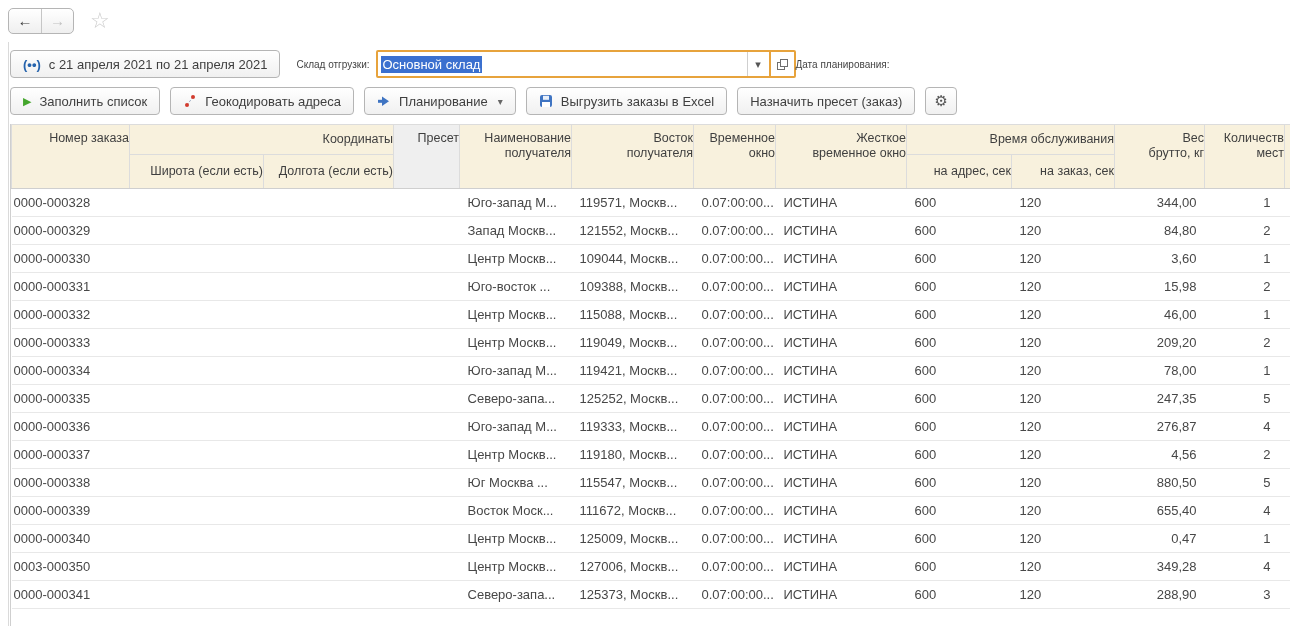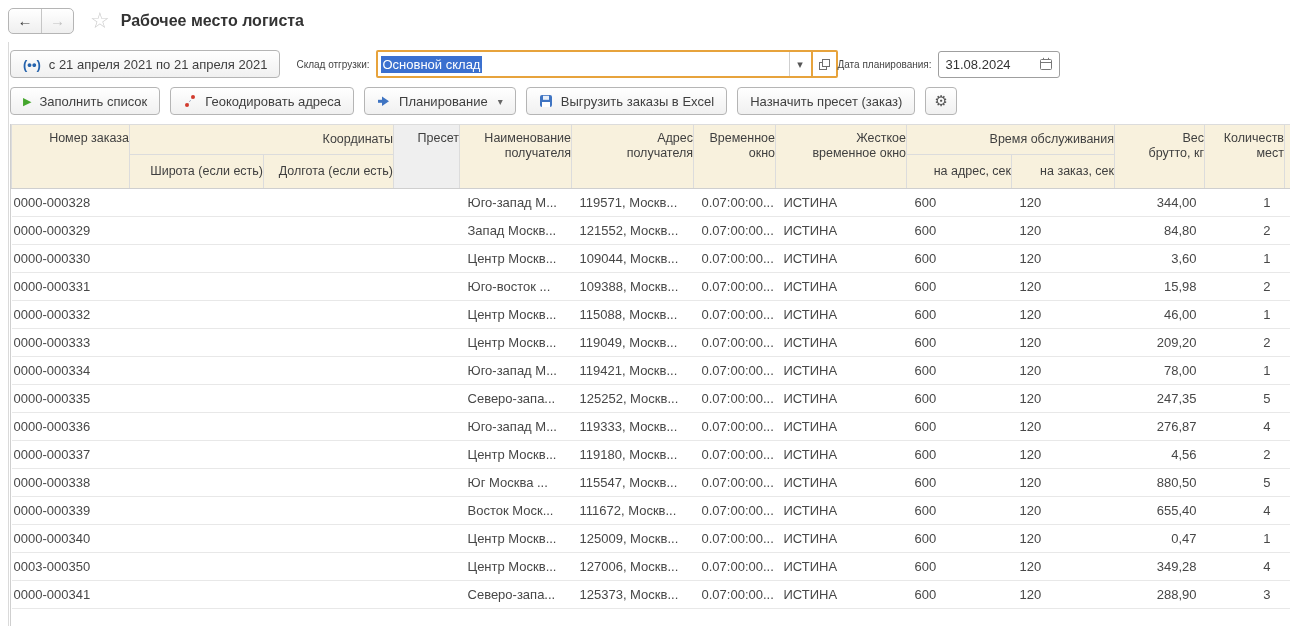--- a/index.html
+++ b/index.html
@@ -24,21 +24,21 @@
 
   
   .btn { display:inline-flex; align-items:center; gap:8px; height:28px; padding:0 12px;
     border:1px solid #b5b5b5; border-radius:4px; background:linear-gradient(#ffffff,#f0f0f0);
     font-size:13px; color:#3f3f3f; cursor:pointer; font-family:inherit; white-space:nowrap; }
   .lbl { font-size:10px; color:#444; white-space:nowrap; }
 
   .filter-row { display:flex; align-items:center; margin-top:8px; height:28px; }
   .period-icon { color:#2563ad; font-weight:bold; font-size:13px; letter-spacing:0; }
 
-  .wh-field { display:flex; align-items:stretch; width:462px; height:28px; margin-left:6px;
+  .wh-field { display:flex; align-items:stretch; width:420px; height:28px; margin-left:6px;
     border:2px solid #e7a33c; border-radius:2px; background:#fff; }
   .wh-text { flex:1; display:flex; align-items:center; padding-left:3px; font-size:13px; overflow:hidden; }
   .wh-sel { background:#3b70cf; color:#fff; padding:1px 2px; white-space:nowrap; }
   .dd-btn { width:22px; display:flex; align-items:center; justify-content:center;
     border-left:1px solid #cfcfcf; background:#fff; cursor:pointer; color:#555; font-size:11px; }
   .open-btn { width:25px; display:flex; align-items:center; justify-content:center;
     border-left:2px solid #e7a33c; background:#fff; cursor:pointer; }
 
   .date-field { display:flex; align-items:stretch; width:122px; height:27px; margin-left:6px;
     border:1px solid #9f9f9f; border-radius:3px; background:#fff; }
@@ -79,21 +79,20 @@
   <div class="titlebar">
     <div class="navgroup">
       <button class="nav-back">
         <span>←</span>
       </button>
       <button class="nav-fwd">
         <span>→</span>
       </button>
     </div>
     <span class="star">☆</span>
-    <span class="page-title">Рабочее место логиста</span>
   </div>
 
   <div class="content">
 
     <div class="filter-row">
       <button class="btn">
         <span class="period-icon">(••)</span>
         <span>с 21 апреля 2021 по 21 апреля 2021</span>
       </button>
 
@@ -107,31 +106,20 @@
         </span>
         <span class="open-btn">
           <svg width="13" height="13" viewBox="0 0 13 13">
             <rect x="1.5" y="4.5" width="7" height="7" fill="#fff" stroke="#6e6e6e"></rect>
             <rect x="4.5" y="1.5" width="7" height="7" fill="#fff" stroke="#6e6e6e"></rect>
           </svg>
         </span>
       </div>
 
       <span class="lbl ml18">Дата планирования:</span>
-      <div class="date-field">
-        <span class="date-val">31.08.2024</span>
-        <span class="cal-btn">
-          <svg width="14" height="14" viewBox="0 0 14 14">
-            <rect x="1.5" y="2.5" width="11" height="10" rx="1" fill="#fff" stroke="#777"></rect>
-            <line x1="1.5" y1="5.5" x2="12.5" y2="5.5" stroke="#777"></line>
-            <line x1="4.5" y1="0.8" x2="4.5" y2="3" stroke="#777"></line>
-            <line x1="9.5" y1="0.8" x2="9.5" y2="3" stroke="#777"></line>
-          </svg>
-        </span>
-      </div>
     </div>
 
     <div class="toolbar">
       <button class="btn">
         <span class="icon-play">▶</span>
         <span>Заполнить список</span>
       </button>
 
       <button class="btn">
         <svg width="14" height="14" viewBox="0 0 14 14">
@@ -186,21 +174,21 @@
             <col style="width:80px">
           <col style="width:30px">
         </colgroup>
         <thead>
           <tr class="hrow1">
             <th rowspan="2" class="leaf">Номер заказа</th>
             <th colspan="2" class="grp">Координаты</th>
             <th rowspan="2" class="leaf preset-h">Пресет</th>
             <th rowspan="2" class="leaf">Наименование
 получателя</th>
-            <th rowspan="2" class="leaf">Адрес
+            <th rowspan="2" class="leaf">Восток
 получателя</th>
             <th rowspan="2" class="leaf">Временное
 окно</th>
             <th rowspan="2" class="leaf">Жесткое
 временное окно</th>
             <th colspan="2" class="grp">Время обслуживания</th>
             <th rowspan="2" class="leaf">Вес
 брутто, кг</th>
             <th rowspan="2" class="leaf">Количеств
 мест</th>

